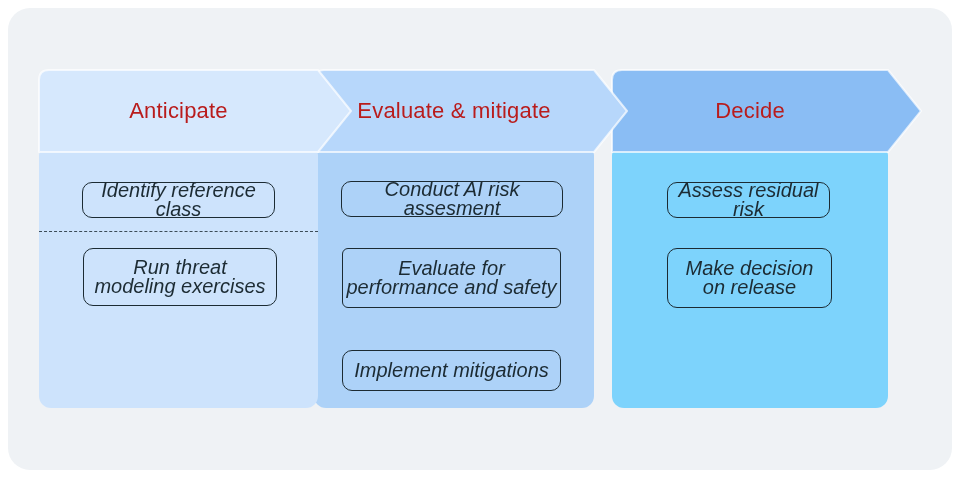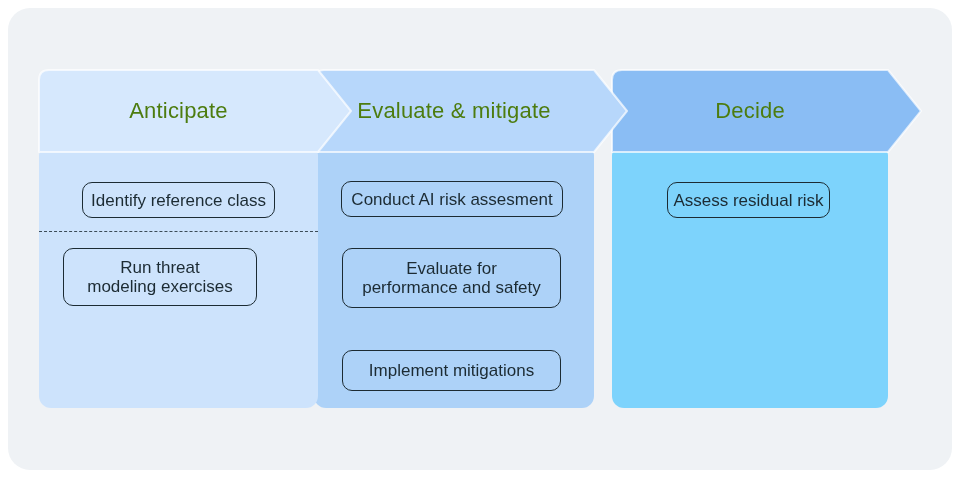--- a/index.html
+++ b/index.html
@@ -52,49 +52,50 @@
     left: 0;
     top: 0;
     width: 100%;
     height: 82px;
     display: flex;
     align-items: center;
     justify-content: center;
     font-size: 22px;
     font-weight: 500;
     letter-spacing: 0.2px;
-    color: #4d7c0f;
+    color: #b91c1c;
   }
   .body {
     position: absolute;
     left: 0;
     top: 80px;
     width: 100%;
     height: 258px;
     border-radius: 5px 5px 12px 12px;
     z-index: -1;
   }
   .step-box {
     position: absolute;
     box-sizing: border-box;
     border: 1.5px solid #1c2b33;
     border-radius: 10px;
     display: flex;
     align-items: center;
     justify-content: center;
     text-align: center;
-    font-size: 17px;
+    font-size: 20px;
     line-height: 19px;
     color: #1c2b33;
     white-space: pre-line;
     background: transparent;
+    font-style: italic;
   }
   
   .c1-b1 { left: 43px; top: 32px;  width: 193px; height: 36px; }
-  .c1-b2 { left: 24px; top: 98px;  width: 194px; height: 58px; }
+  .c1-b2 { left: 44px; top: 98px;  width: 194px; height: 58px; }
   
   .c2-b1 { left: 27px; top: 31px;  width: 222px; height: 36px; }
   .c2-b2 { left: 28px; top: 98px;  width: 219px; height: 60px; }
   .c2-b3 { left: 28px; top: 192px; width: 219px; height: 41px; }
   
   .c3-b1 { left: 55px; top: 32px;  width: 163px; height: 36px; }
   .c3-b2 { left: 55px; top: 98px;  width: 165px; height: 60px; }
 
   .dashed-divider {
     position: absolute;
@@ -131,30 +132,32 @@
 
   <div class="column col-2">
     <div class="header">
       <svg width="317" height="86" viewBox="0 0 317 86">
         <path d="M 12 2 H 282 L 315 43 L 282 84 H 2 V 12 Q 2 2 12 2 Z" stroke="rgba(255,255,255,0.7)" stroke-width="2" stroke-linejoin="round" fill="#b7d7fb"></path>
       </svg>
       <div class="header-label">Evaluate &amp; mitigate</div>
     </div>
     <div class="body" style="background-color: rgb(173, 210, 248);">
       <div class="step-box c2-b1" style="border-color: rgb(28, 43, 51);">Conduct AI risk assesment</div>
-      <div class="step-box c2-b2" style="border-color: rgb(28, 43, 51);">Evaluate for
+      <div class="step-box c2-b2" style="border-color: rgb(28, 43, 51); border-radius: 6px;">Evaluate for
 performance and safety</div>
       <div class="step-box c2-b3" style="border-color: rgb(28, 43, 51); margin-top: 8px;">Implement mitigations</div>
     </div>
   </div>
 
   <div class="column col-3">
     <div class="header">
       <svg width="313" height="86" viewBox="0 0 313 86">
         <path d="M 12 2 H 278 L 311 43 L 278 84 H 2 V 12 Q 2 2 12 2 Z" stroke="rgba(255,255,255,0.7)" stroke-width="2" stroke-linejoin="round" fill="#8abdf4"></path>
       </svg>
       <div class="header-label">Decide</div>
     </div>
     <div class="body" style="background-color: #7dd3fc;">
       <div class="step-box c3-b1" style="border-color: rgb(28, 43, 51);">Assess residual risk</div>
+      <div class="step-box c3-b2" style="border-color: rgb(28, 43, 51);">Make decision
+on release</div>
     </div>
   </div>
 </div>
 
 </body></html>

